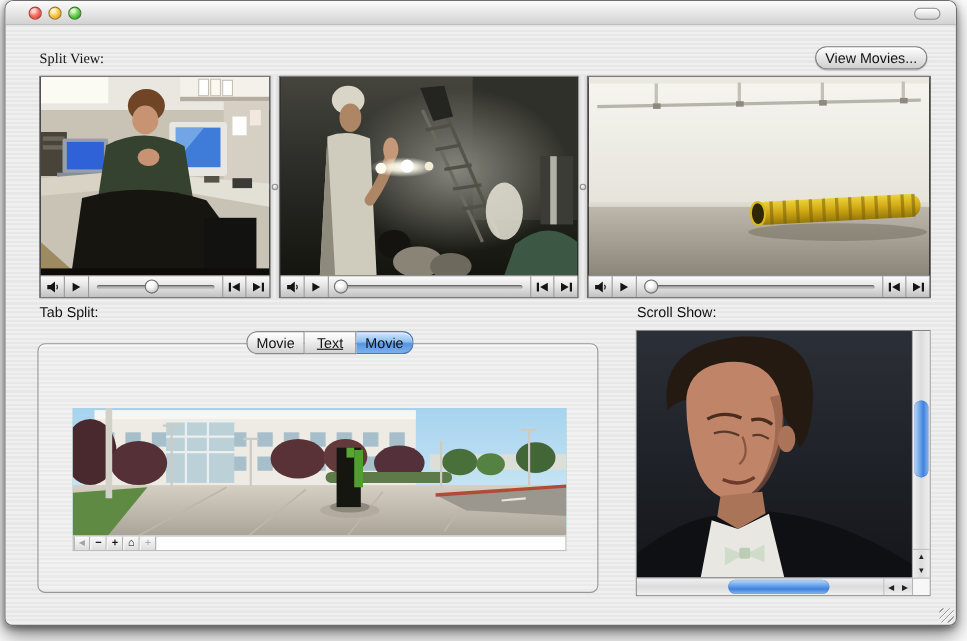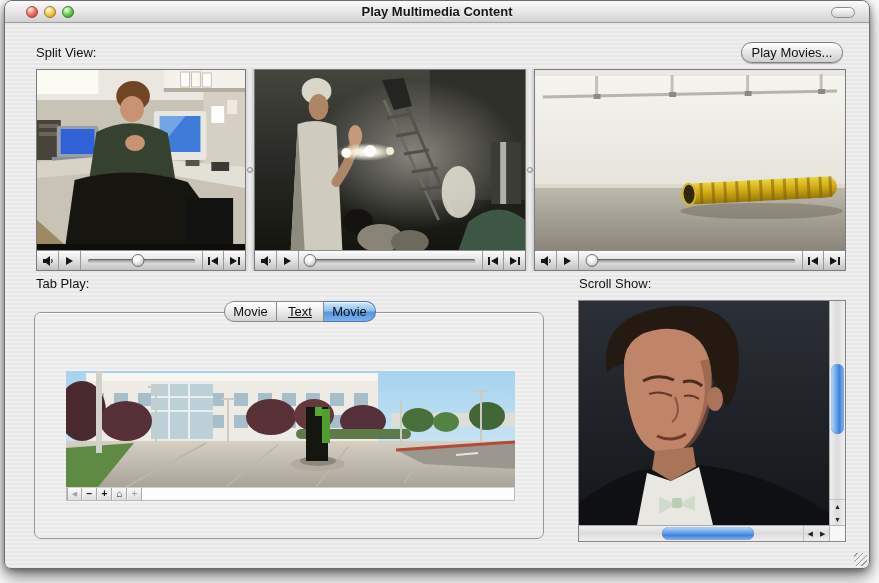--- a/index.html
+++ b/index.html
@@ -102,29 +102,28 @@
 </style>
 </head>
 <body>
 
 <div class="window">
 
   <div class="titlebar">
     <div class="tl red"></div>
     <div class="tl yellow"></div>
     <div class="tl green"></div>
-    <div class="title">Play Multimedia Content</div>
     <div class="pill"></div>
   </div>
 
-  <div class="sect-label" style="left:31px;top:44px;">Split View:</div>
-  <div class="sect-label" style="left:31px;top:275px;">Tab Play:</div>
+  <div class="sect-label" style="left:31px;top:44px;font-family:Liberation Serif, serif;">Split View:</div>
+  <div class="sect-label" style="left:31px;top:275px;">Tab Split:</div>
   <div class="sect-label" style="left:574px;top:275px;">Scroll Show:</div>
 
-  <div class="aqua-btn">Play Movies...</div>
+  <div class="aqua-btn">View Movies...</div>
 
   <div class="pane" style="left:31px;width:210px;">
     <div class="video">
       <svg viewBox="0 0 210 180" preserveAspectRatio="none">
         <rect width="210" height="180" fill="#c9c3b6"></rect>
         <rect width="210" height="30" fill="#e9e7df"></rect>
         <rect x="0" y="0" width="62" height="24" fill="#fbfaf3"></rect>
         <rect x="128" y="0" width="82" height="18" fill="#f3f1e9"></rect>
         <rect x="145" y="2" width="9" height="15" fill="#fff" stroke="#c6c0b4"></rect>
         <rect x="156" y="2" width="9" height="15" fill="#faf8ef" stroke="#c6c0b4"></rect>

